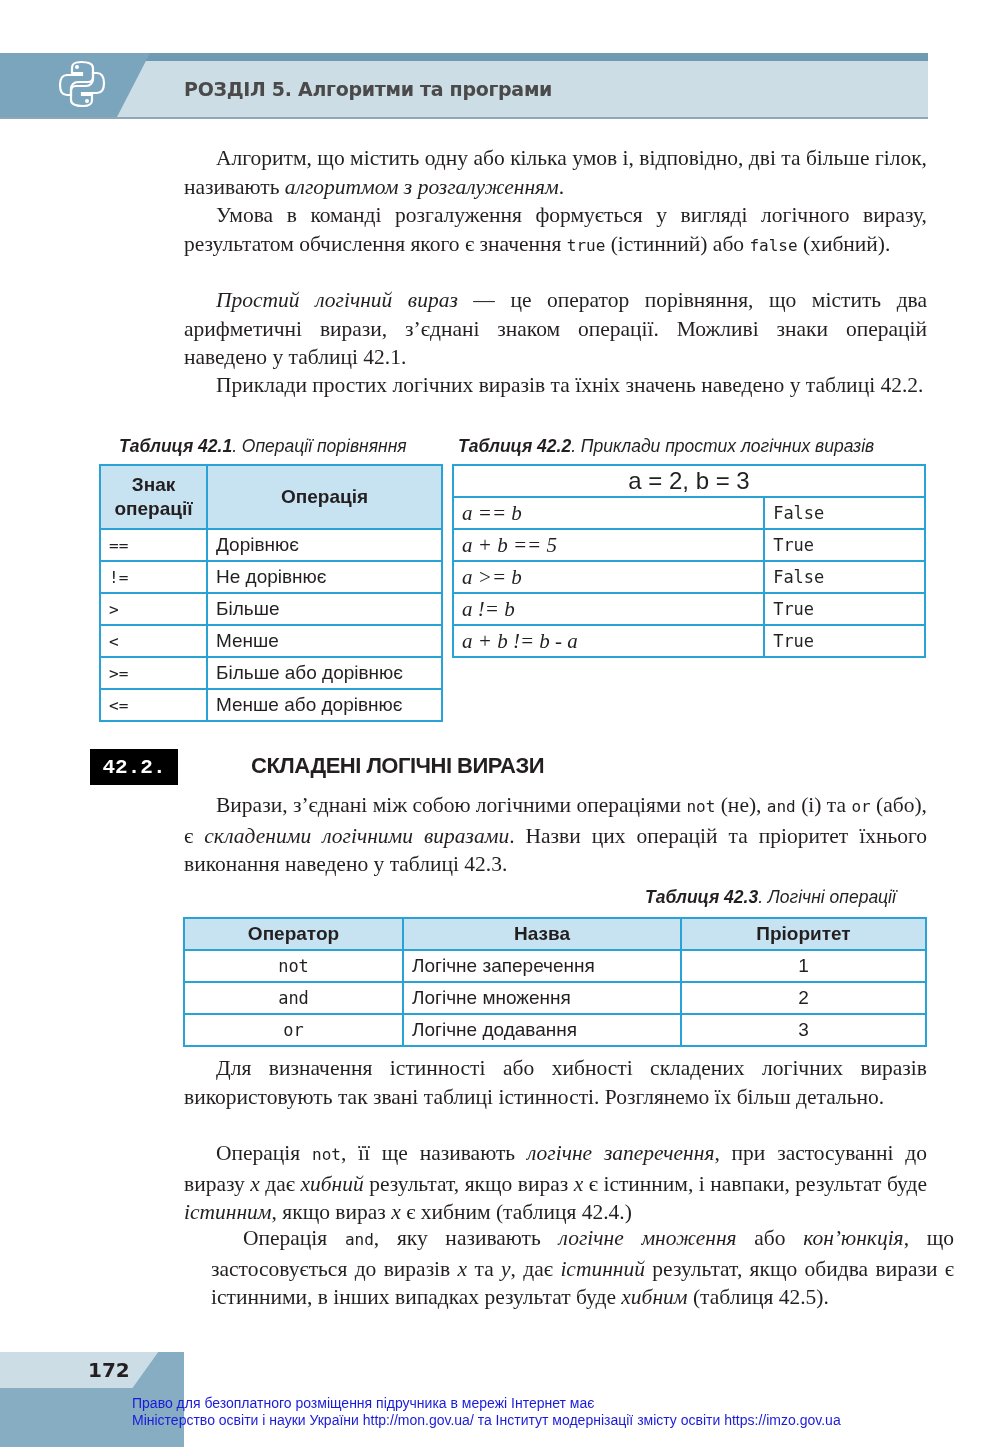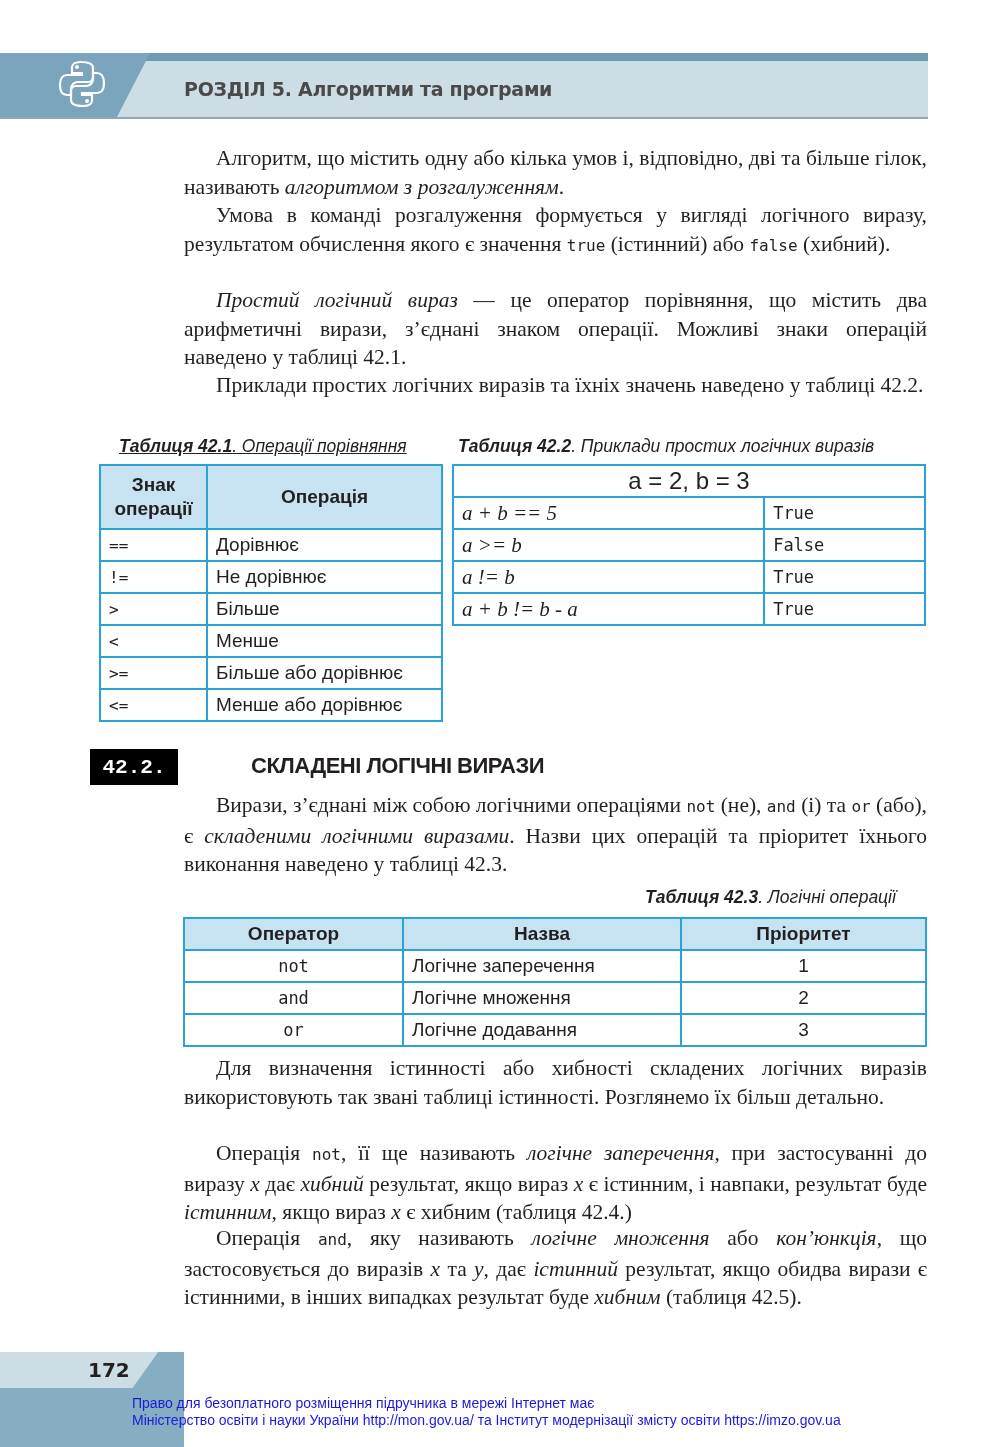--- a/index.html
+++ b/index.html
@@ -101,21 +101,21 @@
 <p class="para" style="top:201px;">
   <span class="indent"></span><span>Умова в команді розгалуження формується у вигляді логічного виразу, результатом обчислення якого є значення </span><span class="code">true</span><span> (істинний) або </span><span class="code">false</span><span> (хибний).</span>
 </p>
 <p class="para" style="top:286px;">
   <span class="indent"></span><i>Простий логічний вираз</i><span> — це оператор порівняння, що містить два арифметичні вирази, з’єднані знаком операції. Можливі знаки операцій наведено у таблиці 42.1.</span>
 </p>
 <p class="para" style="top:371px;">
   <span class="indent"></span><span>Приклади простих логічних виразів та їхніх значень наведено у таблиці 42.2.</span>
 </p>
 
-<div class="caption" style="left:119px; top:436px;text-decoration:underline;">
+<div class="caption" style="left:119px; top:436px;">
   <b>Таблиця 42.1</b><span>. Операції порівняння</span>
 </div>
 <table style="left:99px; top:464px; width:344px;">
   <tbody>
       <tr style="height:64px;">
     <th style="width:107px; line-height:24px;">Знак операції</th>
     <th>Операція</th>
   </tr>
   <tr>
         <td class="op">==</td>
@@ -145,20 +145,24 @@
   </table>
 
 <div class="caption" style="left:458px; top:436px;text-align:center;">
   <b>Таблиця 42.2</b><span>. Приклади простих логічних виразів</span>
 </div>
 <table style="left:452px; top:464px; width:474px;">
   <tbody>
       <tr style="height:30px;">
     <td colspan="2" class="center" style="background:#ffffff; font-size:24px;">a = 2, b = 3</td>
   </tr>
+  <tr>
+        <td class="var">a == b</td>
+        <td class="mono">False</td>
+      </tr>
   <tr>
         <td class="var">a + b == 5</td>
         <td class="mono">True</td>
       </tr>
   <tr>
         <td class="var">a &gt;= b</td>
         <td class="mono">False</td>
       </tr>
   <tr>
         <td class="var">a != b</td>
@@ -205,21 +209,21 @@
       </tr>
 </tbody>
   </table>
 
 <p class="para" style="top:1054px;">
   <span class="indent"></span><span>Для визначення істинності або хибності складених логічних виразів використовують так звані таблиці істинності. Розглянемо їх більш детально.</span>
 </p>
 <p class="para" style="top:1139px;">
   <span class="indent"></span><span>Операція </span><span class="code">not</span><span>, її ще називають </span><i>логічне заперечення</i><span>, при застосуванні до виразу </span><i>x</i><span> дає </span><i>хибний</i><span> результат, якщо вираз </span><i>x</i><span> є істинним, і навпаки, результат буде </span><i>істинним</i><span>, якщо вираз </span><i>x</i><span> є хибним (таблиця 42.4.)</span>
 </p>
-<p class="para" style="top:1224px;">
+<p class="para" style="top:1224px;margin-left:27px;">
   <span class="indent"></span><span>Операція </span><span class="code">and</span><span>, яку називають </span><i>логічне множення</i><span> або </span><i>кон’юнкція</i><span>, що застосовується до виразів </span><i>x</i><span> та </span><i>y</i><span>, дає </span><i>істинний</i><span> результат, якщо обидва вирази є істинними, в інших випадках результат буде </span><i>хибним</i><span> (таблиця 42.5).</span>
 </p>
 
 <div class="footer-light"></div>
 <div class="footer-dark"></div>
 <div class="page-number">172</div>
 <div class="footer-note">
   <div>Право для безоплатного розміщення підручника в мережі Інтернет має</div>
   <div>Міністерство освіти і науки України http://mon.gov.ua/ та Інститут модернізації змісту освіти https://imzo.gov.ua</div>
 </div>

